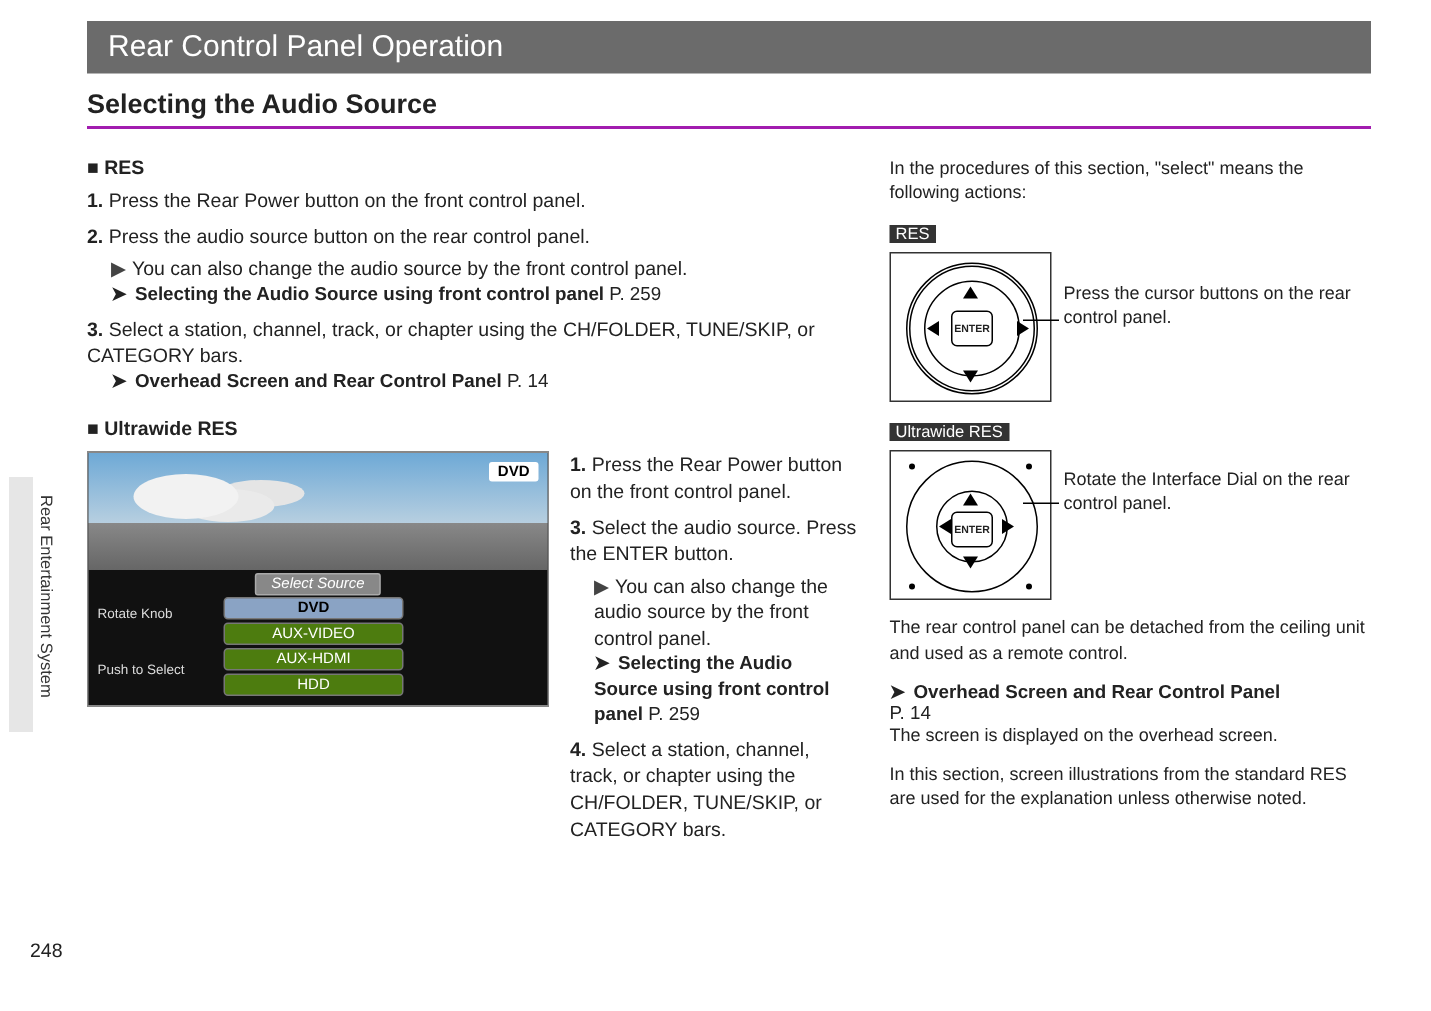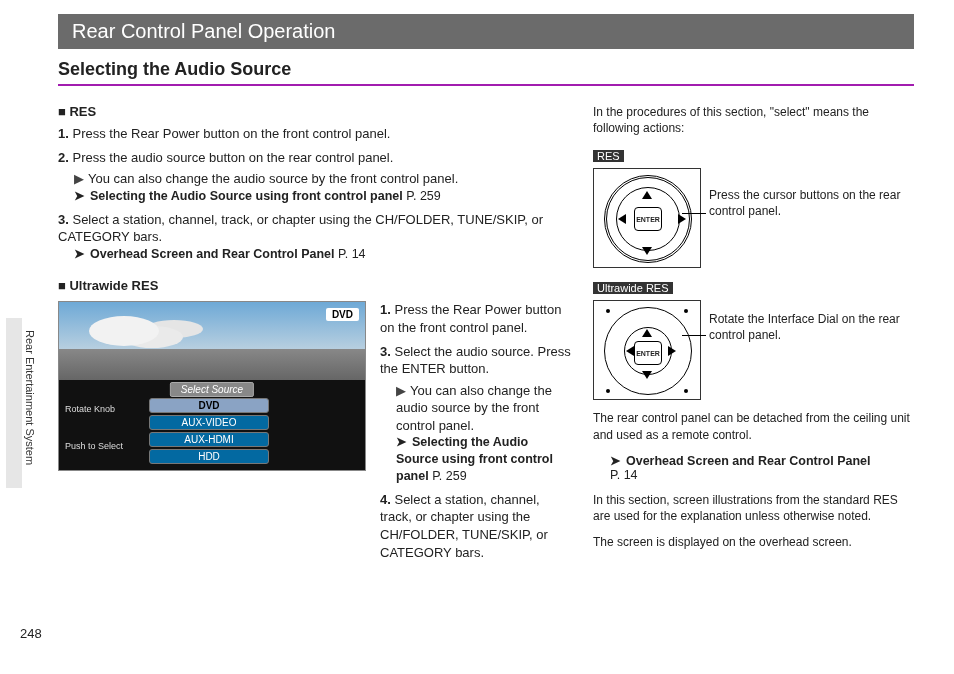--- a/index.html
+++ b/index.html
@@ -78,21 +78,21 @@
     font-style:italic;
   }
   .ss-left {
     position:absolute; top:100px; left:6px; font-size:9px; line-height:1.6;
     color:#ddd;
   }
   .ss-list {
     position:absolute; top:96px; left:90px; width:120px;
   }
   .ss-item {
-    background:#0369a1; border:1px solid #777; border-radius:3px;
+    background:#4d7c0f; border:1px solid #777; border-radius:3px;
     text-align:center; font-size:10px; padding:1px 0; margin-bottom:2px;
     color:#fff;
   }
   .ss-item.sel { background:#8aa3c4; color:#000; font-weight:bold; }
 
   .right-steps { flex:1; }
   .right-steps li { margin-bottom: 8px; }
   .inner-note { margin-left: 16px; line-height:1.35; }
 
   
@@ -261,21 +261,21 @@
         <div class="dot-screw" style="top:8px; left:12px;"></div>
         <div class="dot-screw" style="top:8px; right:12px;"></div>
         <div class="dot-screw" style="bottom:6px; left:12px;"></div>
         <div class="dot-screw" style="bottom:6px; right:12px;"></div>
         <div class="leader" style="top:34px;"></div>
       </div>
       <div class="callout" style="padding-top:12px;">Rotate the Interface Dial on the rear control panel.</div>
     </div>
 
     <div class="rc-block">The rear control panel can be detached from the ceiling unit and used as a remote control.</div>
-    <div class="ref-line" style="margin-left:17px;">
+    <div class="ref-line" style="margin-left:0;">
       <span class="arrow">➤</span>
       <b>Overhead Screen and Rear Control Panel</b><br>
       <span>P. 14</span>
     </div>
+    <div class="rc-block">The screen is displayed on the overhead screen.</div>
     <div class="rc-block" style="margin-top:10px;">In this section, screen illustrations from the standard RES are used for the explanation unless otherwise noted.</div>
-    <div class="rc-block">The screen is displayed on the overhead screen.</div>
   </div>
 </div>
 
 </body></html>

